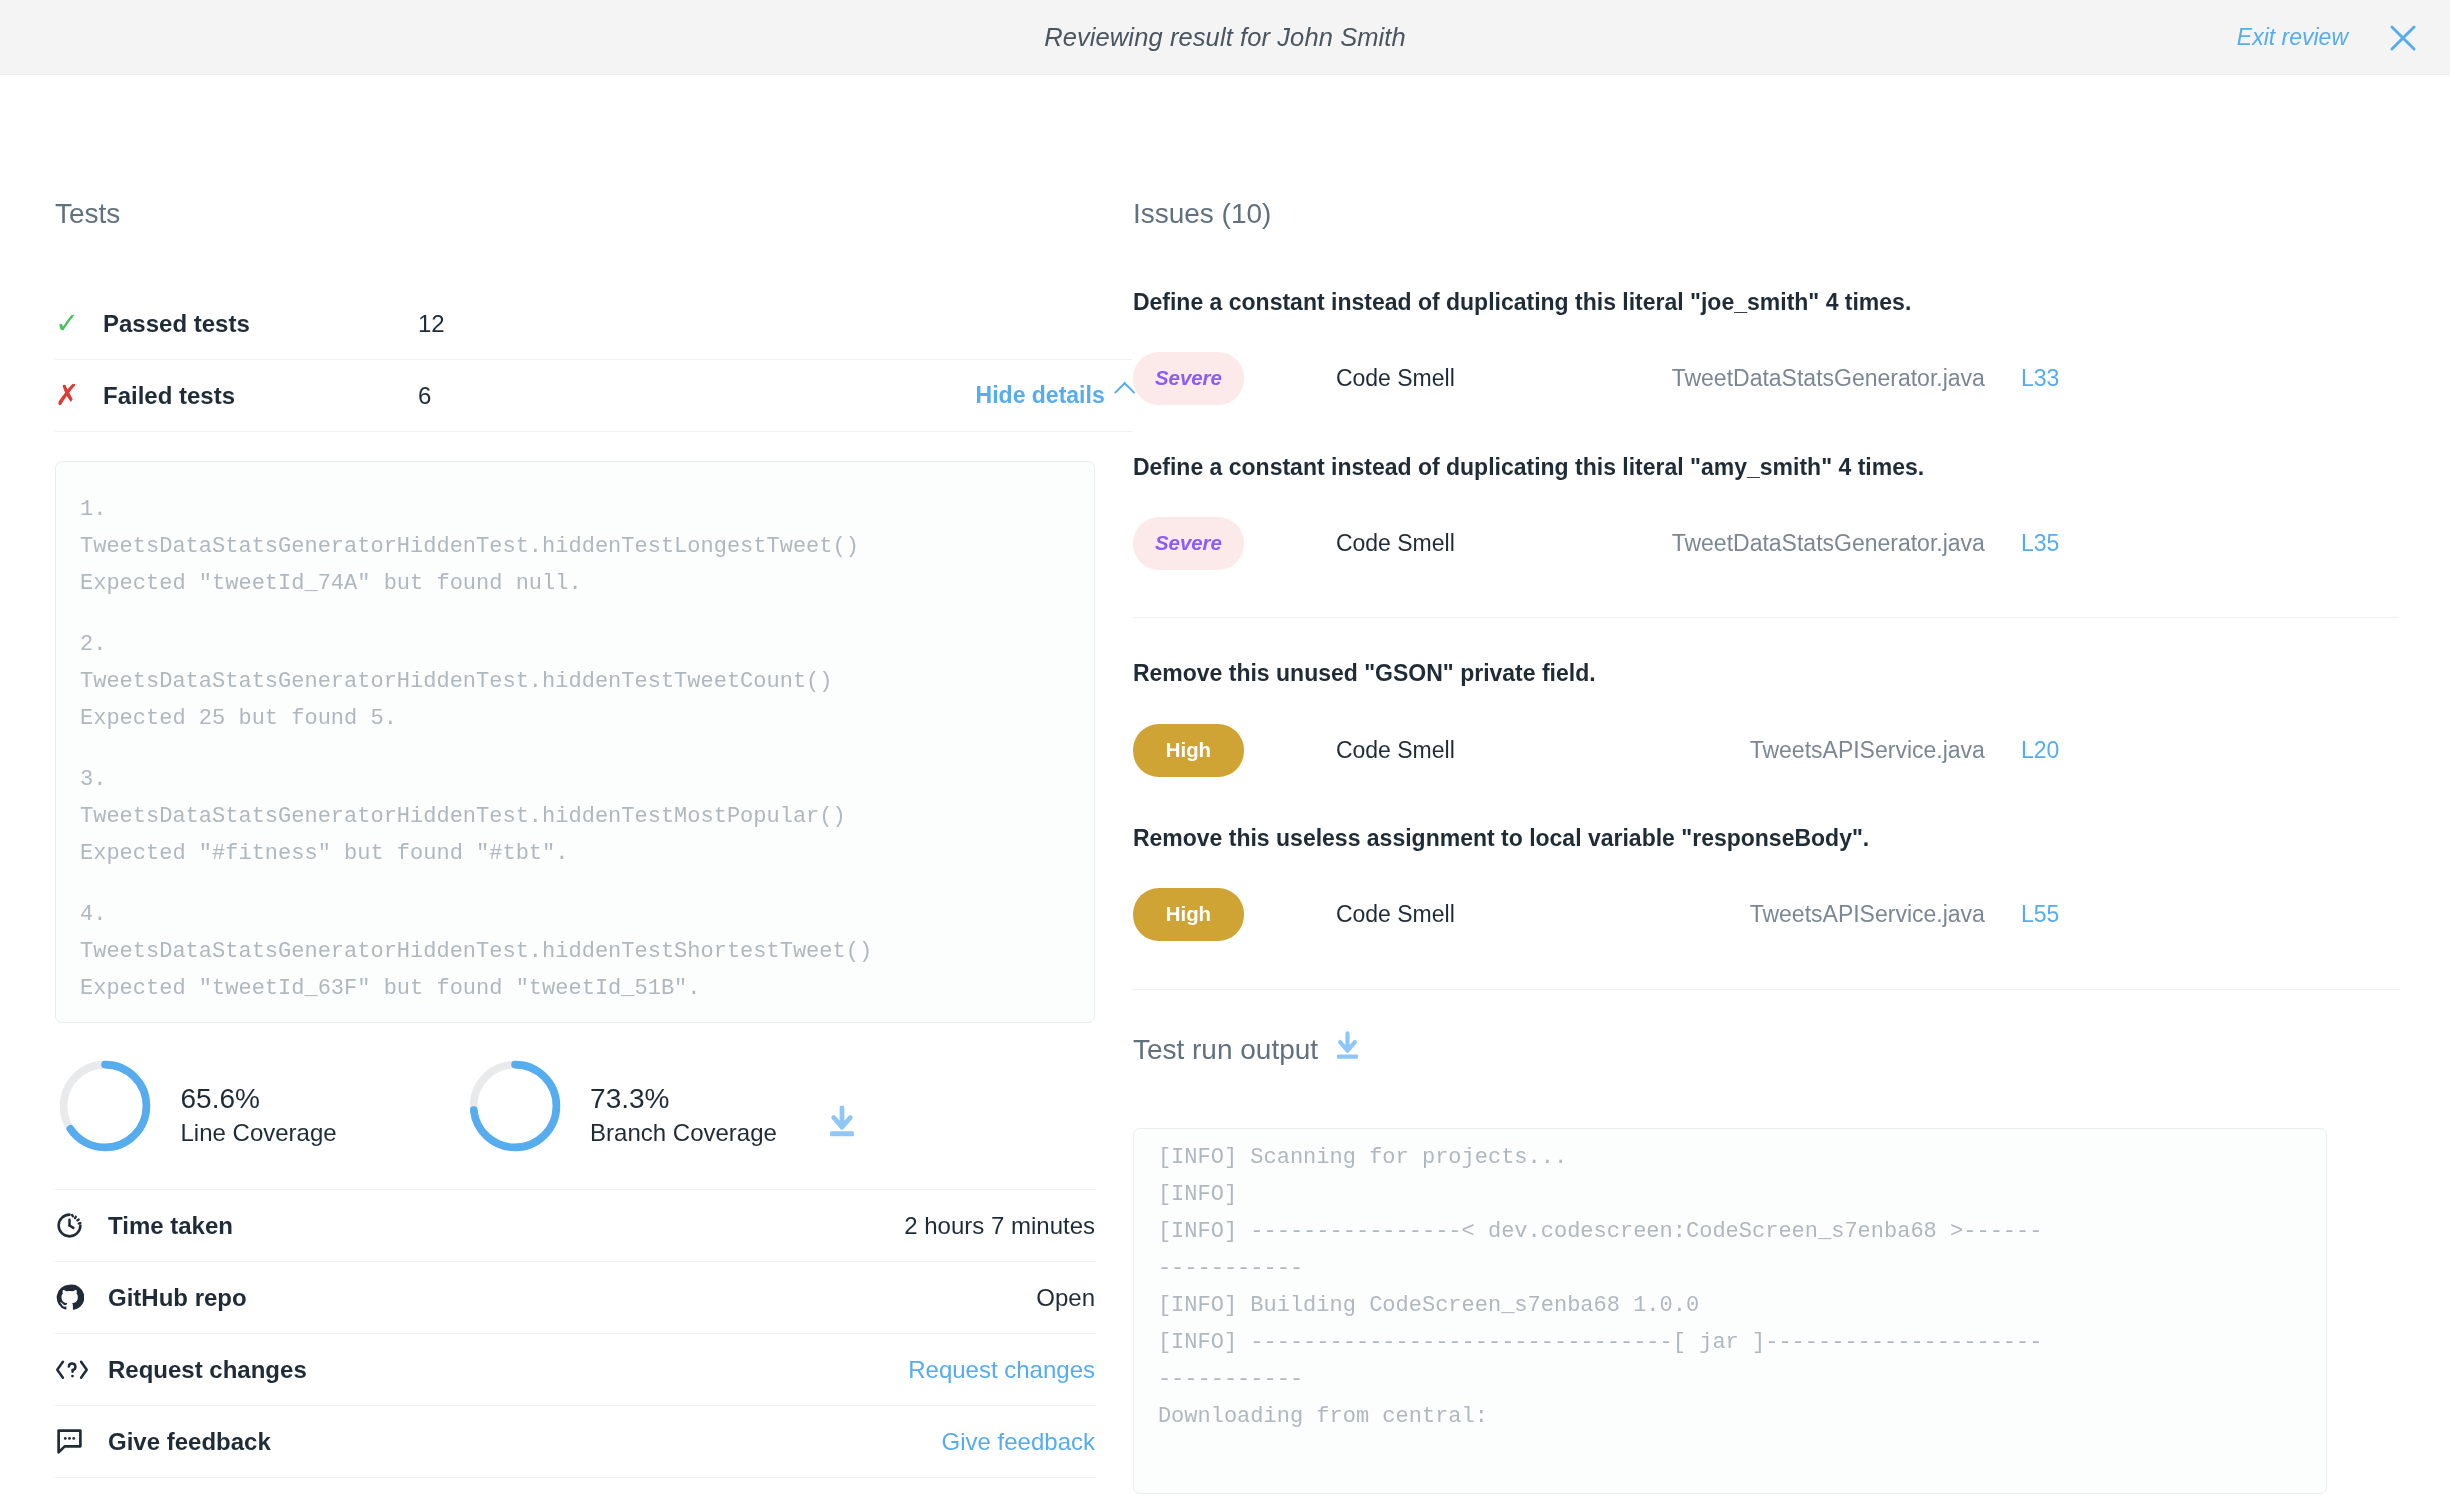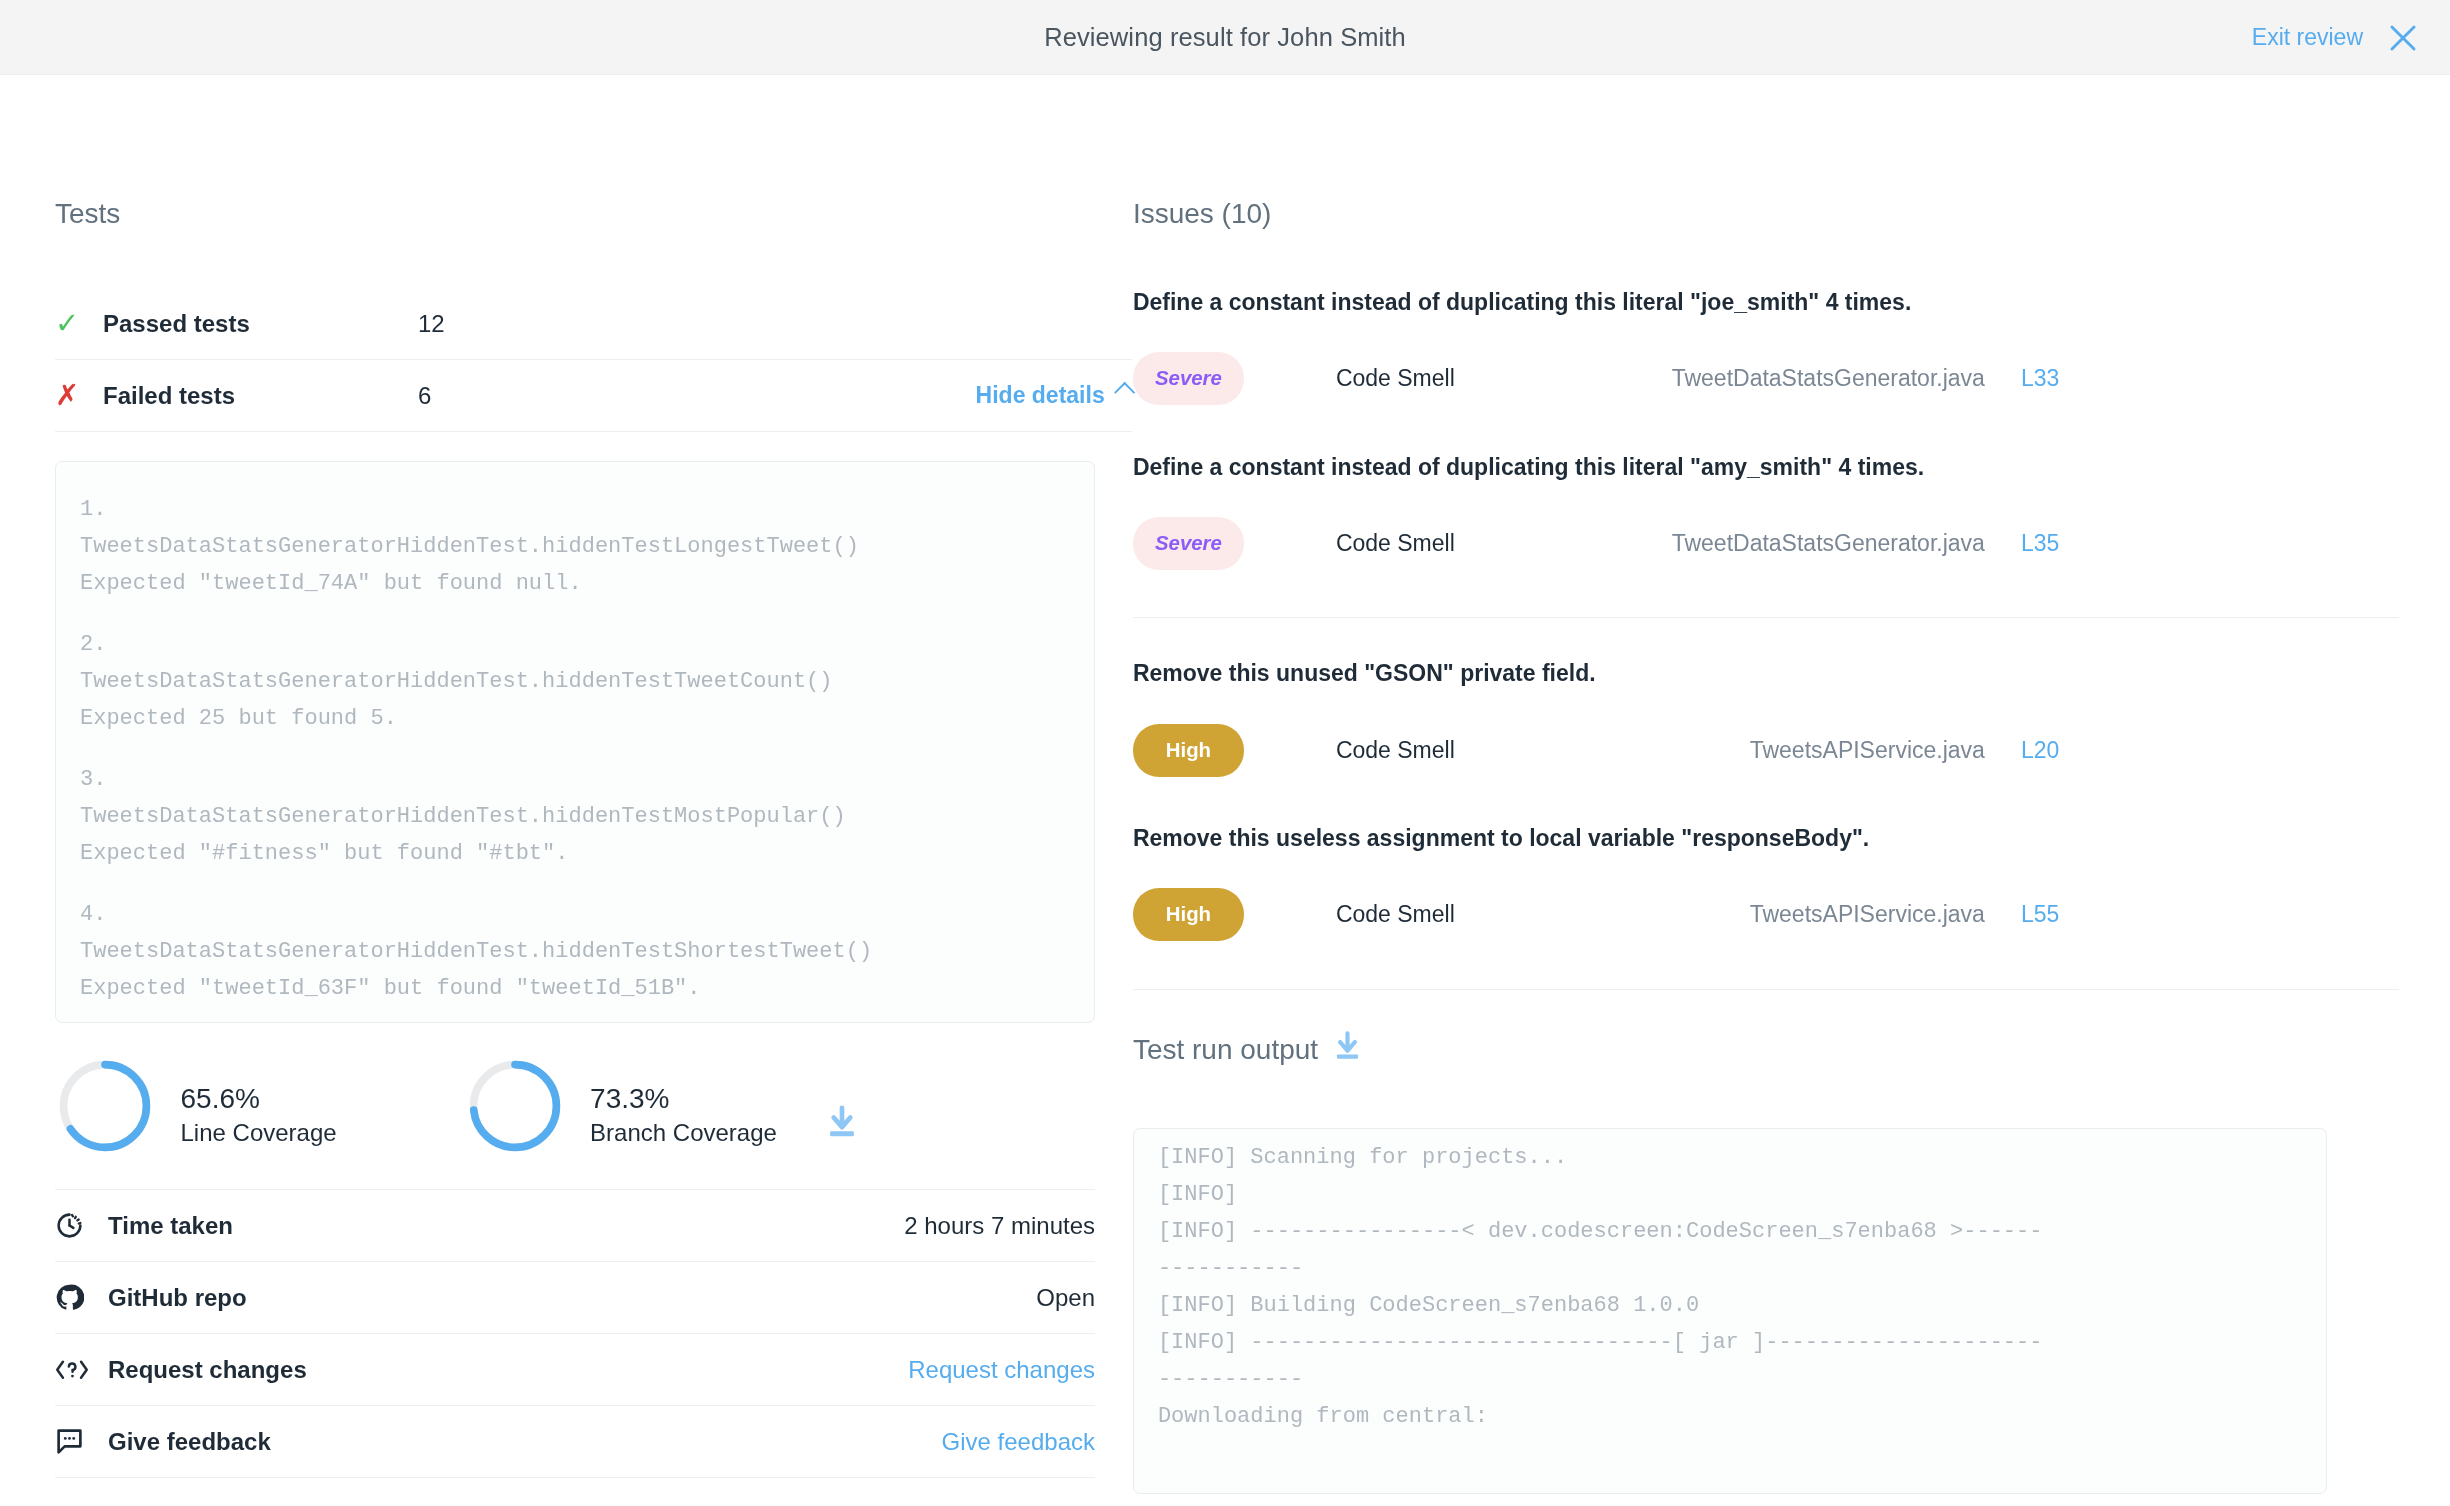--- a/index.html
+++ b/index.html
@@ -13,35 +13,36 @@
 
   
   .topbar {
     position: relative;
     height: 75px;
     background: #f4f4f4;
     border-bottom: 0.9px solid #eceff1;
     display: flex;
     align-items: center;
     justify-content: center;
+    font-style: italic;
   }
   .topbar-title {
     font-size: 25.5px;
     color: #4a5560;
     font-weight: 400;
     letter-spacing: 0.1px;
   }
   .topbar-right {
     position: absolute;
     right: 29px;
     top: 0;
     height: 75px;
     display: flex;
     align-items: center;
-    gap: 21px;
+    gap: 36px;
   }
   .exit-review {
     font-size: 23px;
     color: #55acee;
     cursor: pointer;
     white-space: nowrap;
   }
   .close-icon {
     width: 37px; height: 37px;
     display: flex; align-items: center; justify-content: center;

